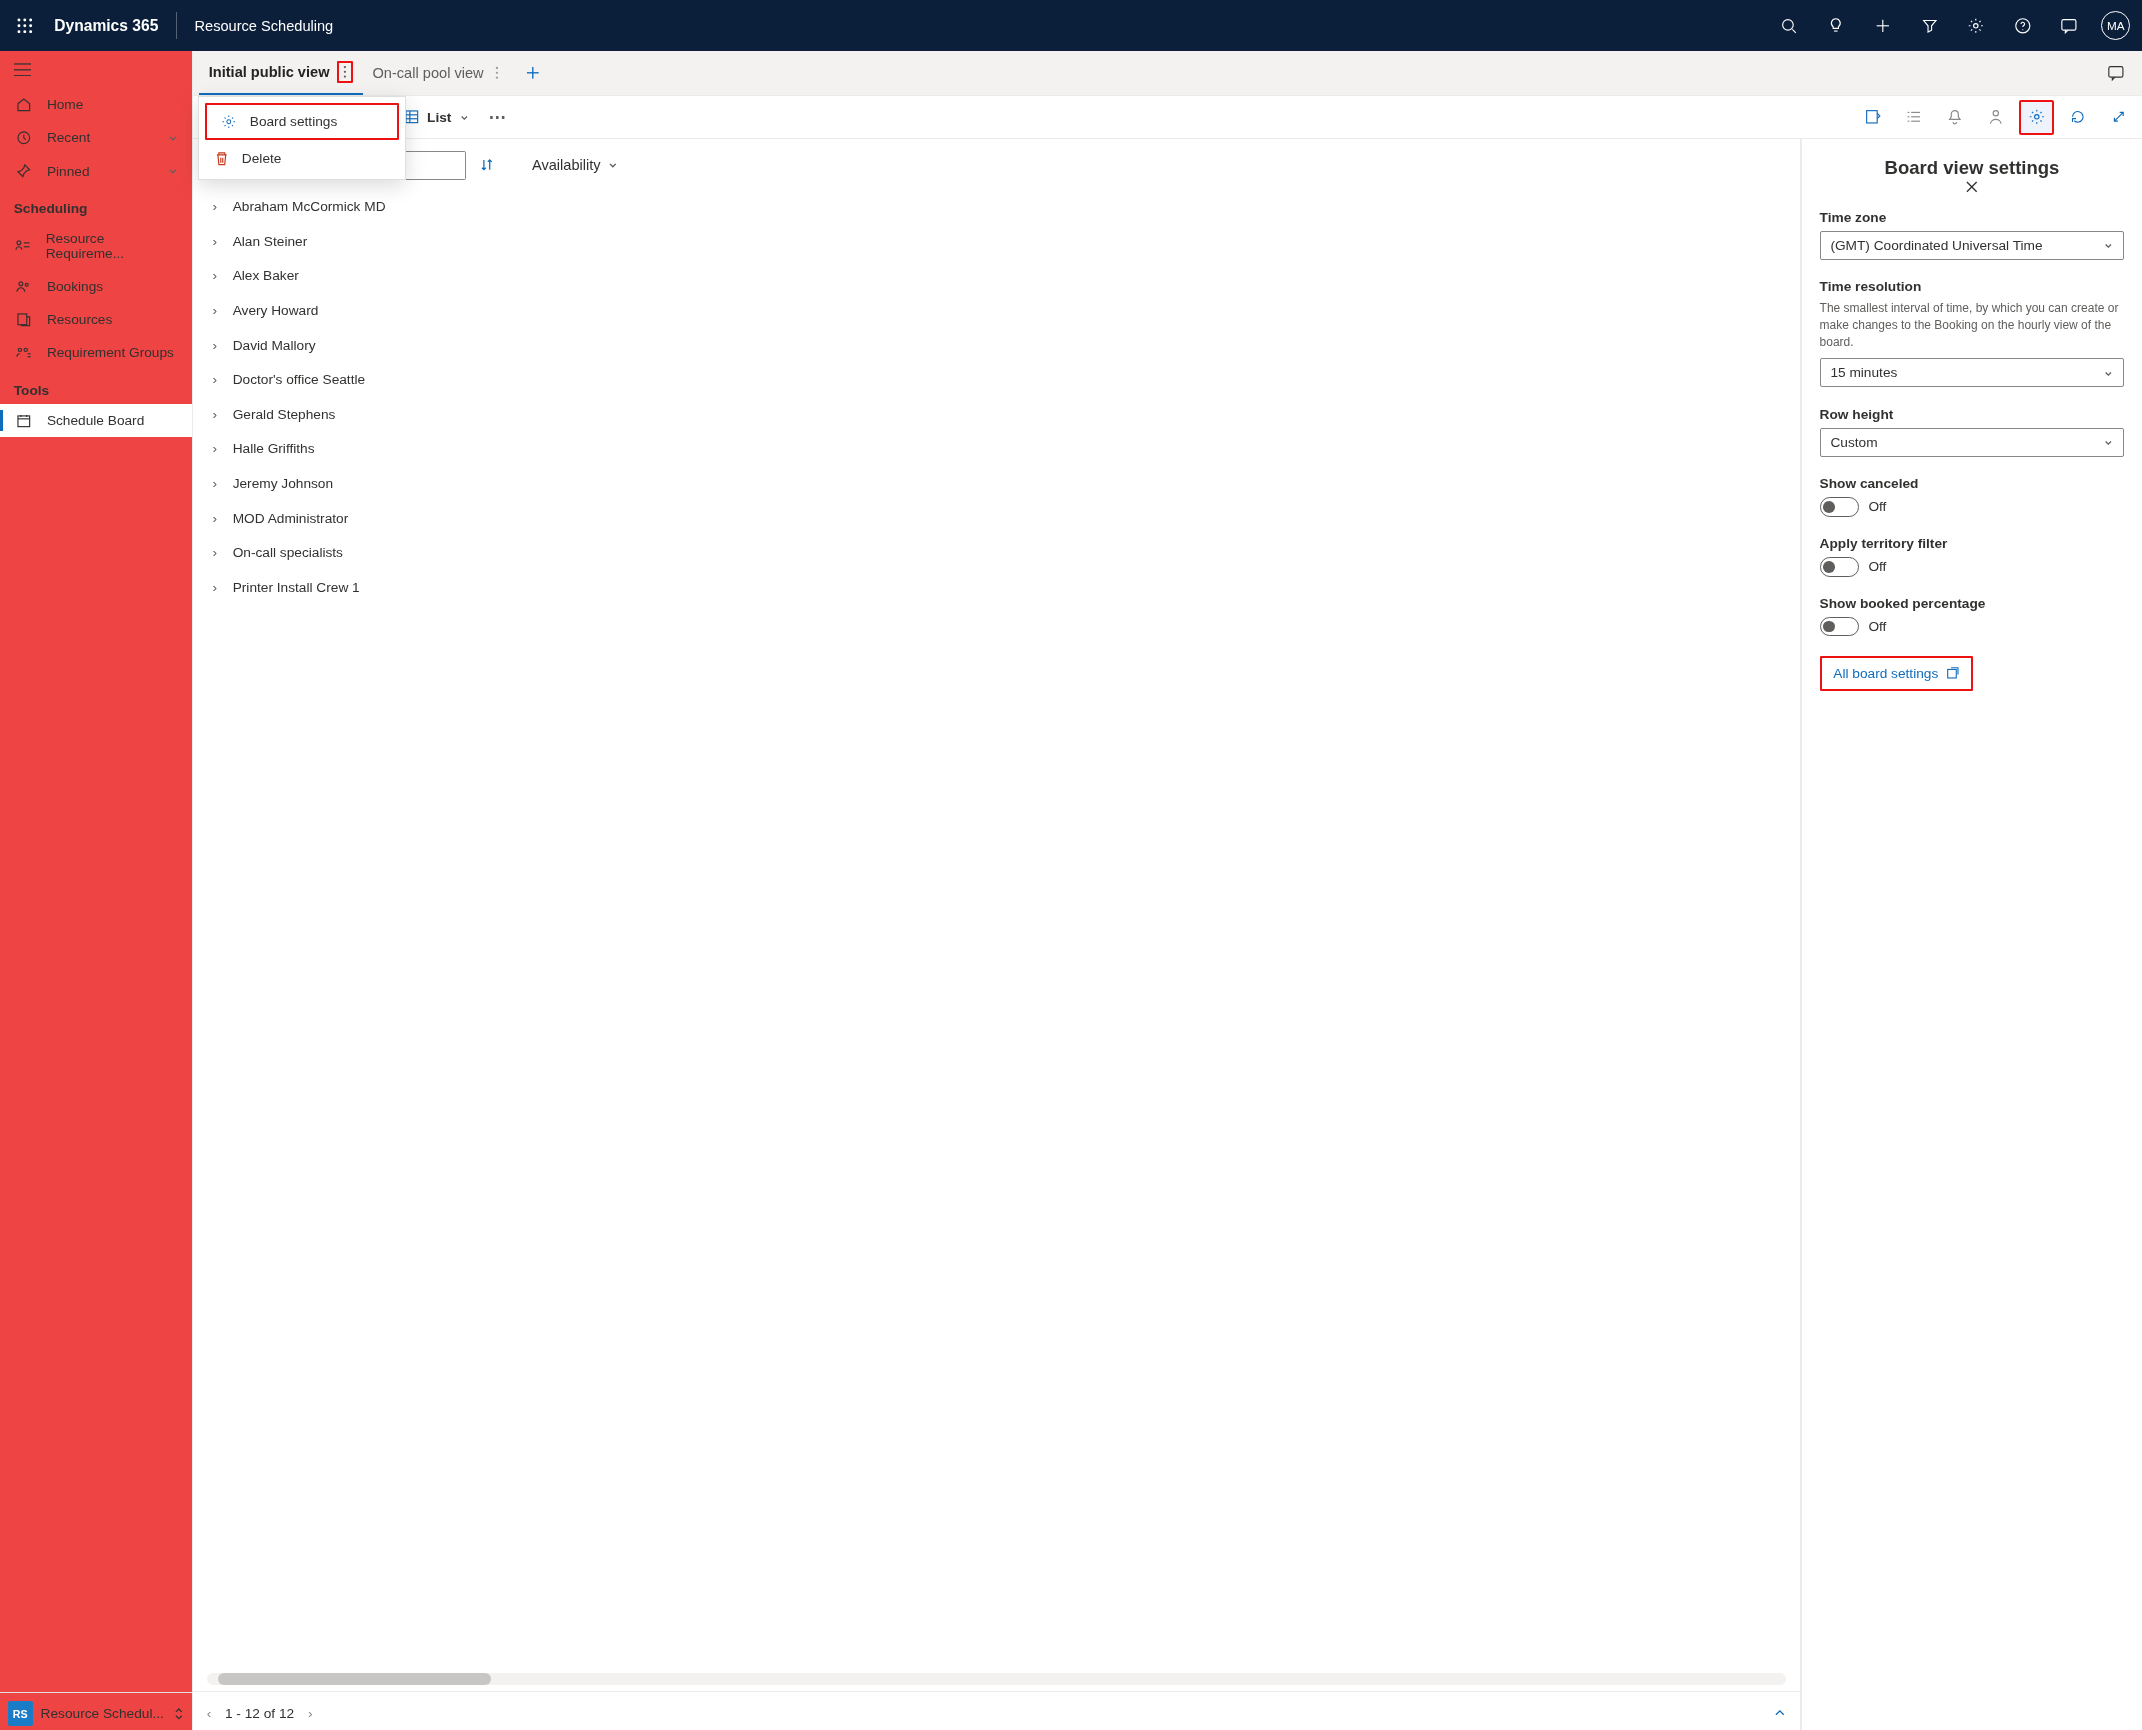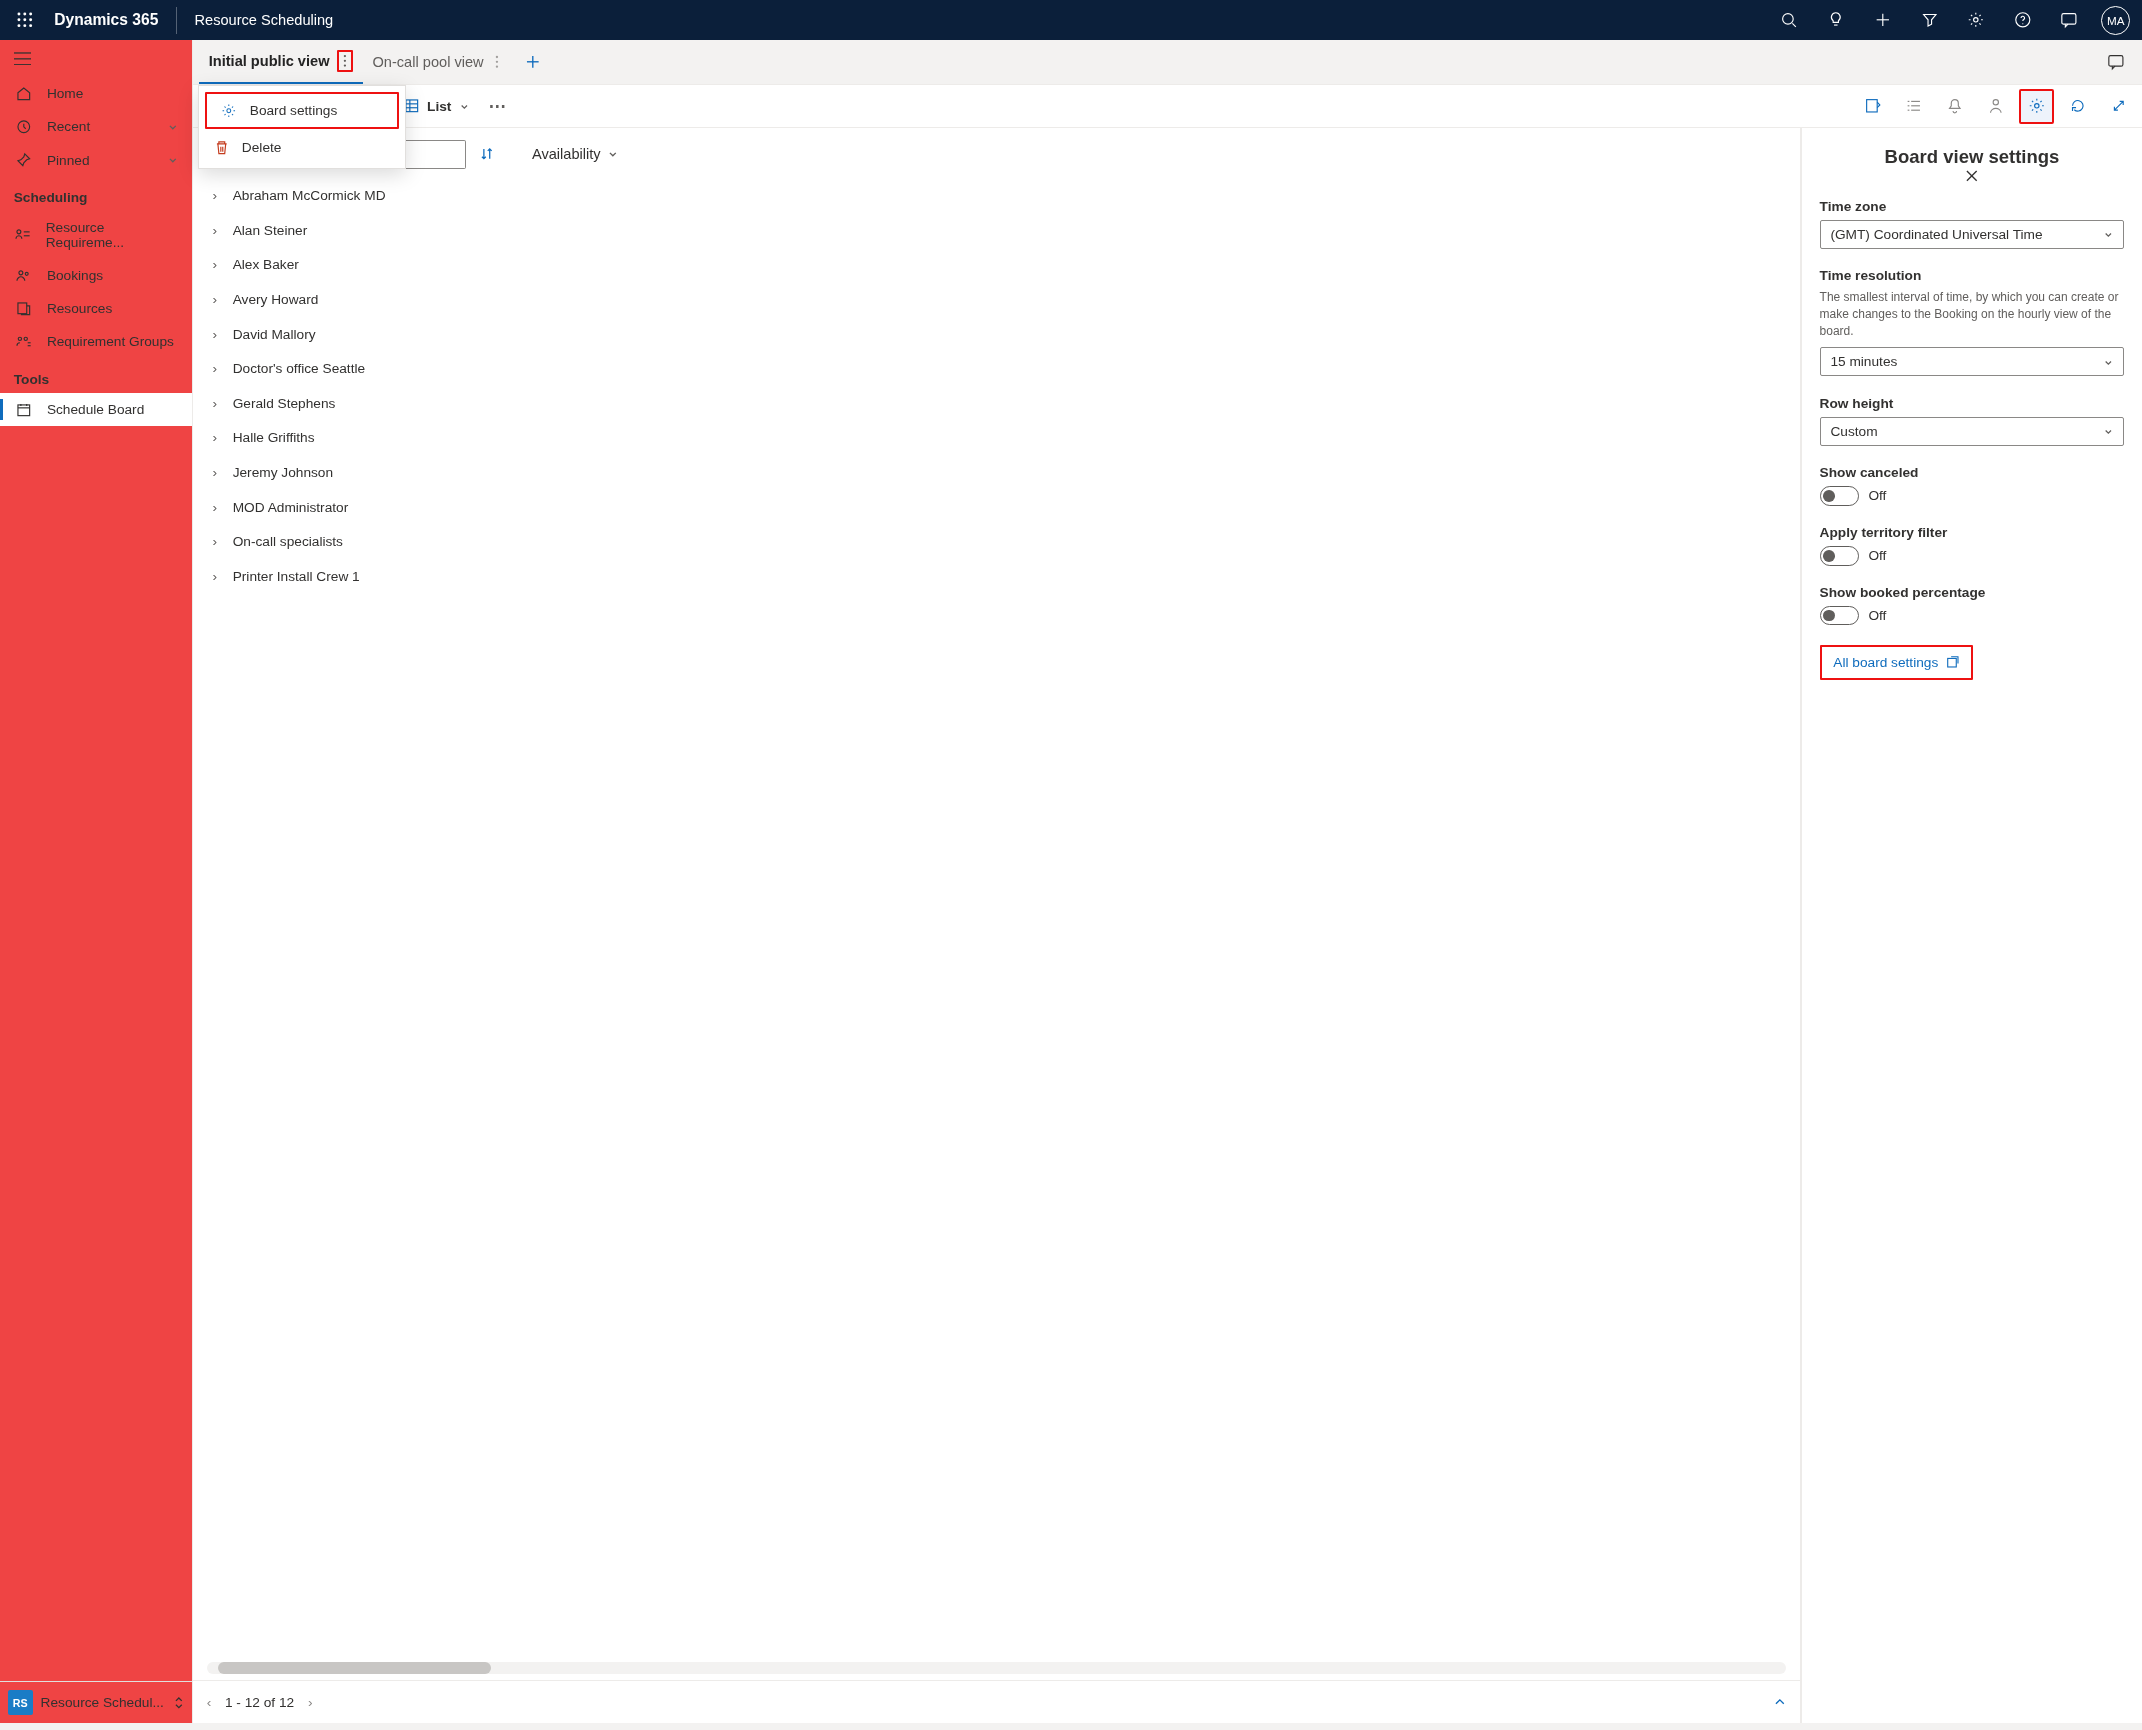--- a/index.html
+++ b/index.html
@@ -1,20 +1,20 @@
 <!DOCTYPE html>
 <html><head>
 <meta charset="utf-8">
 <style>
   * { box-sizing: border-box; margin: 0; padding: 0; }
   body { font-family: "Segoe UI", Arial, sans-serif; font-size: 13.7px; color: #323130; background: #f3f2f1; overflow: hidden; }
   svg { display: block; }
 
   
-  .top-header { background: #0b1f3a; height: 40px; display: flex; align-items: center; color: #fff; padding: 0 11.7px; }
+  .top-header { background: #0b1f3a; height: 51px; display: flex; align-items: center; color: #fff; padding: 0 11.7px; }
   .waffle { width: 27px; height: 27px; display: flex; align-items: center; justify-content: center; margin-right: 15.6px; cursor: pointer;}
   .waffle svg { fill: #fff; }
   .brand { font-weight: 600; font-size: 15.6px; margin-right: 17.6px; }
   .divider-v { width: 1px; height: 27px; background: rgba(255,255,255,0.3); margin-right: 17.6px; }
   .app-name { font-size: 14.6px; }
   .top-spacer { flex: 1; }
   .top-icons { display: flex; align-items: center; gap: 3.9px; }
   .top-icon-btn { width: 43px; height: 47px; display: flex; align-items: center; justify-content: center; cursor: pointer; }
   .top-icon-btn svg { stroke: #fff; fill: none; stroke-width: 1.3; }
   .avatar { width: 29px; height: 29px; border-radius: 50%; border: 1.5px solid #fff; display: flex; align-items: center; justify-content: center; font-size: 11.7px; margin-left: 5.9px; cursor: pointer;}

